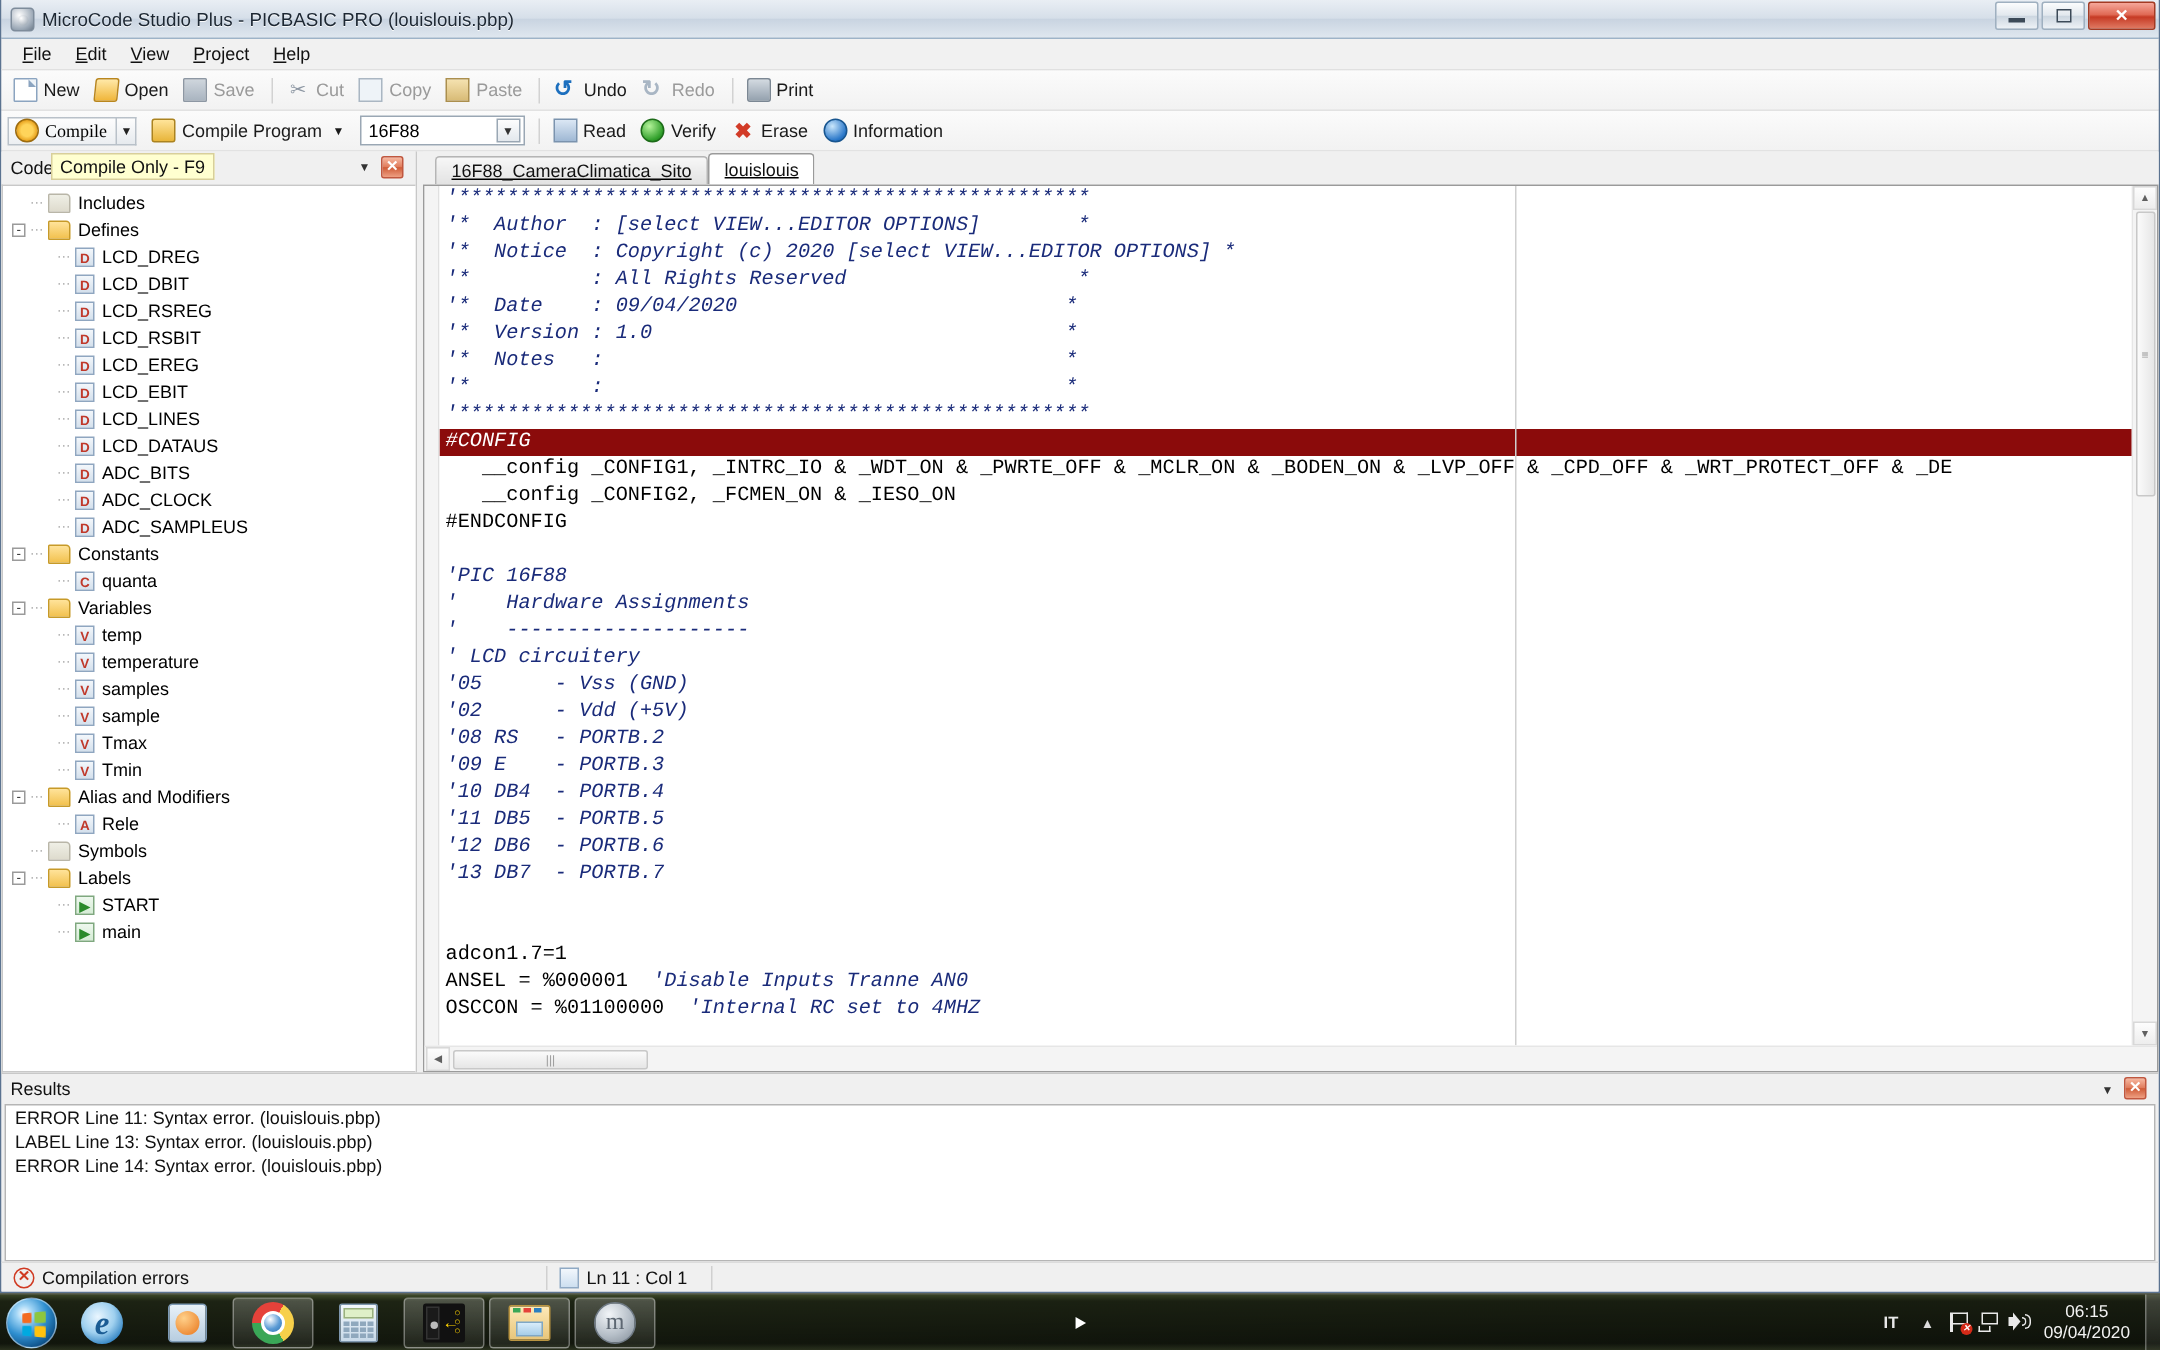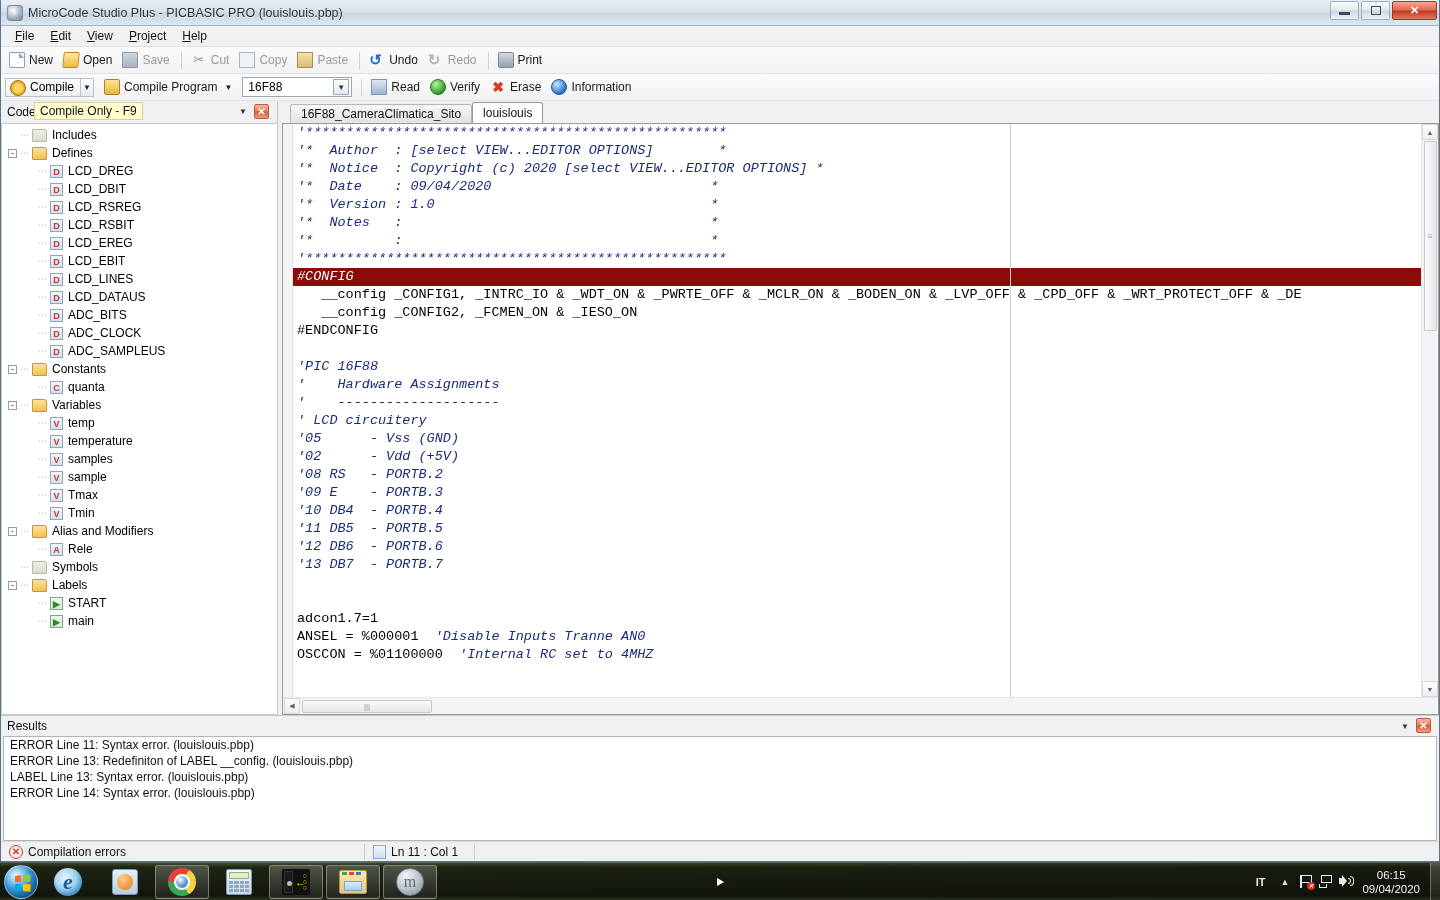--- a/index.html
+++ b/index.html
@@ -137,25 +137,26 @@
     font-size:8px;color:#333;
   }
   .splitarrow {
     width:13px; height:19px;
     background:linear-gradient(180deg,#fdfdfd,#e6eaee);
     border:1px solid #b9c1c9; border-left:none;
     display:flex;align-items:center;justify-content:center;font-size:8px;color:#222;
   }
   .compile-wrap{display:flex;align-items:center;}
   .compile-main{
-    display:flex;align-items:flex-start;gap:4px;
-    padding:1px 6px 1px 4px;height:19px;
+    display:flex;align-items:flex-end;gap:4px;
+    padding:13px 6px 1px 4px;height:19px;
     background:linear-gradient(180deg,#fdfdfd,#eceff2);
     border:1px solid #b9c1c9;
     font-size:12px;
+    font-family:Liberation Serif, serif;
   }
 
   
   #body { flex: 1; display:flex; min-height:0; }
 
   
   #codepane {
     width: 277px; display:flex; flex-direction:column;
     background:#f0f0f0;
     border-right:1px solid #c8c8c8;
@@ -202,21 +203,21 @@
     border-color:#7fa87f;background:linear-gradient(180deg,#eef8ee,#d6ecd6);
     color:#2b8a2b;
   }
   .tlabel{font-size:12px;}
 
   
   #splitter{width:4px;background:#f0f0f0;}
 
   
   #editor-area{flex:1;display:flex;flex-direction:column;min-width:0;background:#f0f0f0;}
-  #tabstrip{height:22px;display:flex;align-items:flex-end;padding-left:8px;background:#f0f0f0;}
+  #tabstrip{height:22px;display:flex;align-items:flex-end;padding-left:8px;background:#f0f0f0;text-decoration:underline;}
   .etab{
     height:19px;padding:0 10px;font-size:12px;color:#111;
     background:linear-gradient(180deg,#f7f7f7,#e2e2e2);
     border:1px solid #b5b5b5;border-bottom:none;
     border-radius:3px 3px 0 0;display:flex;align-items:center;
   }
   .etab.active{background:#fff;height:21px;border-color:#9a9a9a;}
 
   #editor-frame{flex:1;display:flex;flex-direction:column;min-height:0;border:1px solid #9a9a9a;background:#fff;margin:0;}
   #editor-main{flex:1;display:flex;min-height:0;position:relative;overflow:hidden;}
@@ -701,20 +702,21 @@
           </div>
         </div>
       <div id="editor-frame">
         <div id="editor-main">
           <div id="gutter"></div>
           <div id="codearea">
             <div id="margin-line"></div>
           <div class="cl">'****************************************************</div>
               <div class="cl">'*  Author  : [select VIEW...EDITOR OPTIONS]        *</div>
               <div class="cl">'*  Notice  : Copyright (c) 2020 [select VIEW...EDITOR OPTIONS] *</div>
+              <div class="cl">'*          : All Rights Reserved                   *</div>
               <div class="cl">'*  Date    : 09/04/2020                           *</div>
               <div class="cl">'*  Version : 1.0                                  *</div>
               <div class="cl">'*  Notes   :                                      *</div>
               <div class="cl">'*          :                                      *</div>
               <div class="cl">'****************************************************</div>
               <div class="cl sel wide">#CONFIG</div>
               <div class="cl code">   __config _CONFIG1, _INTRC_IO &amp; _WDT_ON &amp; _PWRTE_OFF &amp; _MCLR_ON &amp; _BODEN_ON &amp; _LVP_OFF &amp; _CPD_OFF &amp; _WRT_PROTECT_OFF &amp; _DE</div>
               <div class="cl code">   __config _CONFIG2, _FCMEN_ON &amp; _IESO_ON</div>
               <div class="cl code">#ENDCONFIG</div>
               <div class="cl code"></div>
@@ -752,21 +754,20 @@
   </div>
 
   <div id="results">
     <div id="results-header">
       <span>Results</span>
       <span class="hdr-arrow">▼</span>
       <span class="xbtn">✕</span>
     </div>
     <div id="results-list">
         <div class="rrow">ERROR Line 11: Syntax error. (louislouis.pbp)</div>
-        <div class="rrow">ERROR Line 13: Redefiniton of LABEL __config. (louislouis.pbp)</div>
         <div class="rrow">LABEL Line 13: Syntax error. (louislouis.pbp)</div>
         <div class="rrow">ERROR Line 14: Syntax error. (louislouis.pbp)</div>
       </div>
   </div>
 
   <div id="statusbar">
     <div class="cell">
       <span class="err-ico">✕</span>
       <span>Compilation errors</span>
     </div>

